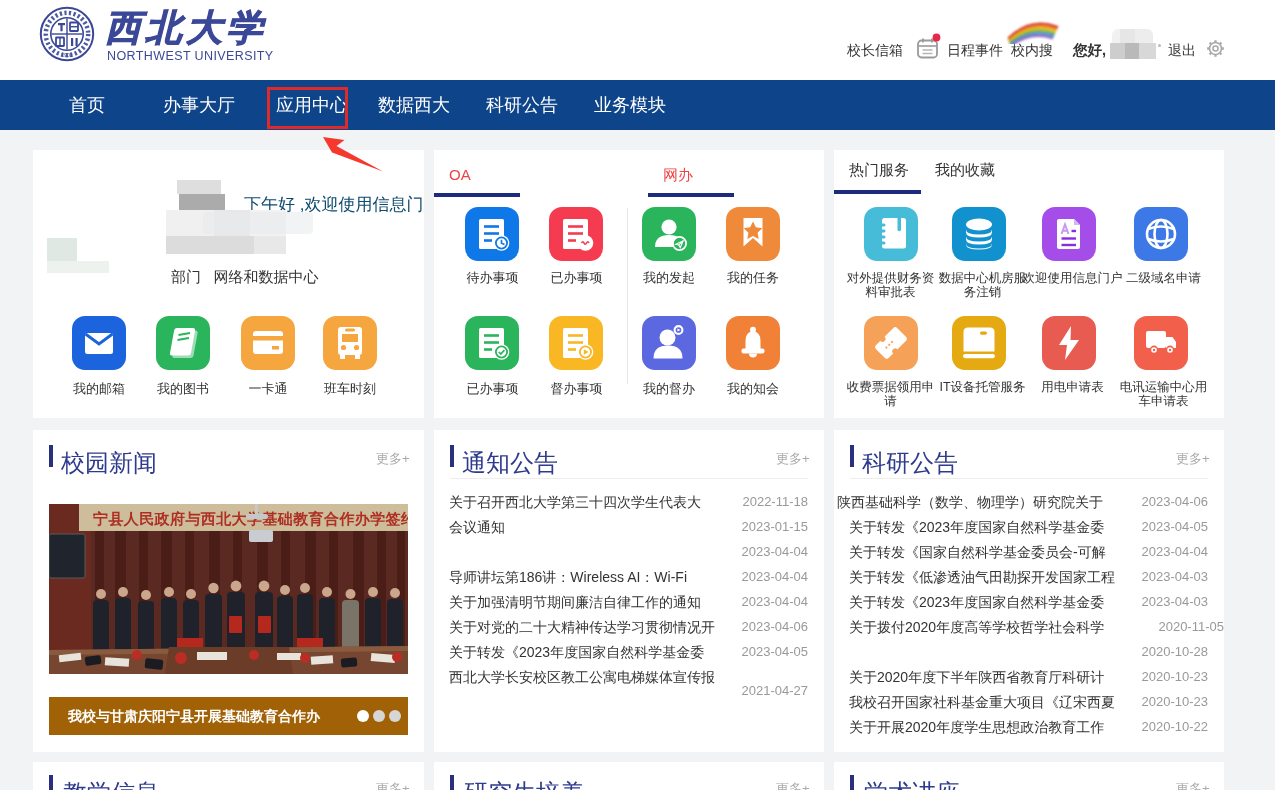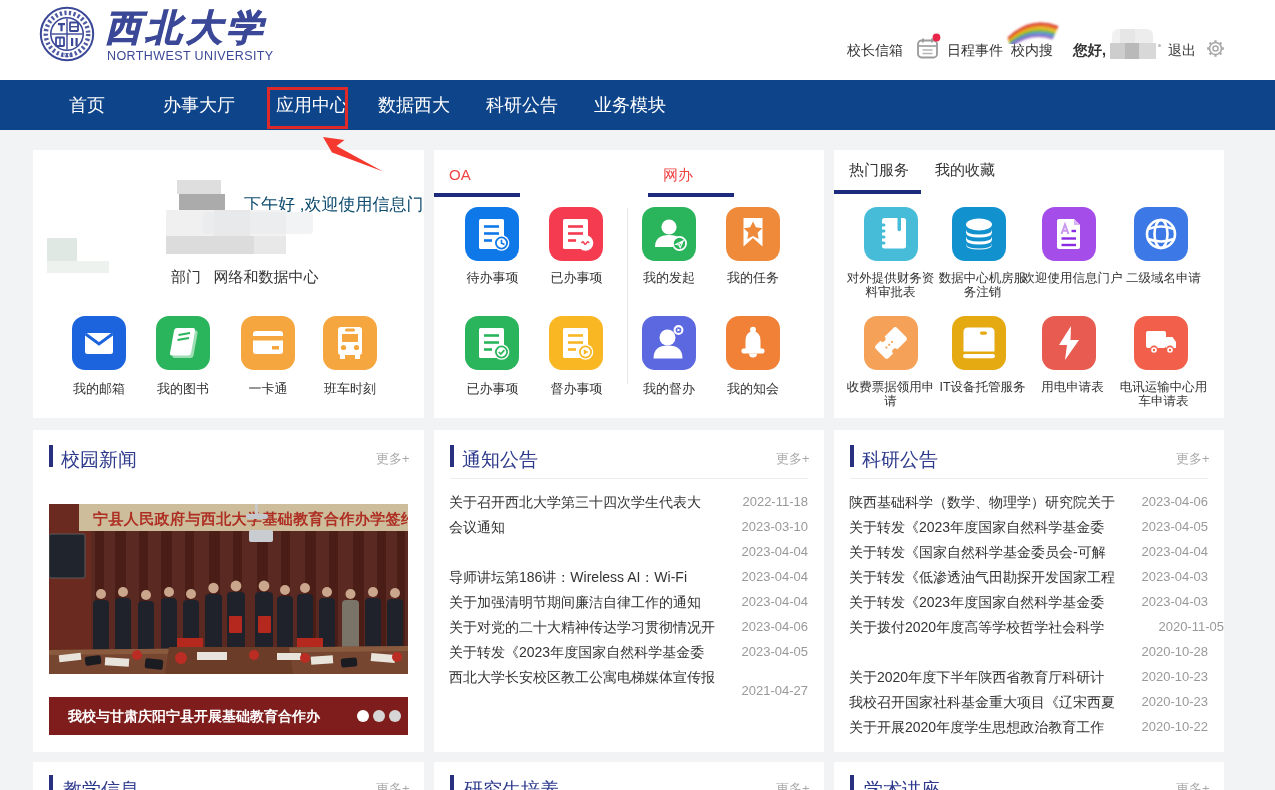--- a/index.html
+++ b/index.html
@@ -7,21 +7,21 @@
 body { font-family:"Liberation Sans",sans-serif; background:#f2f3f5; position:relative; color:#333; }
 .abs { position:absolute; }
 .header { position:absolute; left:0; top:0; width:1275px; height:80px; background:#fff; }
 .nav { position:absolute; left:0; top:80px; width:1275px; height:50px; background:#0e4489; }
 .nav .item { position:absolute; top:0; height:50px; line-height:50px; color:#fff; font-size:18px; }
 .card { position:absolute; background:#fff; }
 .tile { position:absolute; width:54px; height:54px; border-radius:13px; }
 .tlabel { position:absolute; font-size:13px; color:#333; text-align:center; line-height:15px; white-space:nowrap; }
 .tlabel2 { position:absolute; font-size:12.5px; color:#333; text-align:center; line-height:13.5px; }
 .chead-bar { position:absolute; width:4px; height:22px; background:#28307f; }
-.chead-title { position:absolute; font-size:19px; color:#2e3a8c; }
+.chead-title { position:absolute; font-size:24px; color:#2e3a8c; }
 .chead-more { position:absolute; font-size:13px; color:#a9a9a9; }
 .chead-line { position:absolute; height:1px; background:#ededed; }
 .lrow { position:absolute; font-size:14px; color:#333; white-space:nowrap; overflow:hidden; }
 .ldate { position:absolute; font-size:13px; color:#999; text-align:right; }
 .tab-underline { position:absolute; height:4px; background:#1c2b7d; }
 .ttext { position:absolute; font-size:15px; color:#ef4444; }
 </style>
 </head>
 <body>
 
@@ -418,56 +418,56 @@
     <g fill="#bb2d24">
       <circle cx="88" cy="151" r="5"></circle>
         <circle cx="132" cy="154" r="6"></circle>
       <circle cx="205" cy="151" r="5"></circle>
         <circle cx="256" cy="154" r="5"></circle>
       <circle cx="348" cy="153" r="5"></circle>
     </g>
     <rect x="128" y="134" width="26" height="9" fill="#b5281e"></rect>
     <rect x="248" y="134" width="26" height="9" fill="#b5281e"></rect>
   </svg>
-  <div class="abs" style="left:16px;top:267px;width:359px;height:38px;background:#7f1d1d;">
+  <div class="abs" style="left:16px;top:267px;width:359px;height:38px;background:#a16207;">
     <div class="abs" style="left:19px;top:11px;font-size:14px;font-weight:bold;color:#fff;">我校与甘肃庆阳宁县开展基础教育合作办</div>
     <div class="abs" style="left:308px;top:13px;width:12px;height:12px;border-radius:50%;background:#fff;"></div>
     <div class="abs" style="left:324px;top:13px;width:12px;height:12px;border-radius:50%;background:#d6d6d6;"></div>
     <div class="abs" style="left:340px;top:13px;width:12px;height:12px;border-radius:50%;background:#d6d6d6;"></div>
   </div>
 </div>
 
 <div class="card" style="left:434px;top:430px;width:390px;height:322px;">
   <div class="chead-bar" style="left:16px;top:15px;"></div>
   <div class="chead-title" style="left:28px;top:17px;">通知公告</div>
   <div class="chead-more" style="left:342px;top:20px;">更多+</div>
   <div class="chead-line" style="left:16px;top:48px;width:358px;"></div>
   <div class="lrow" style="left:15px;top:64px;width:285px;">关于召开西北大学第三十四次学生代表大</div>
   <div class="ldate" style="left:294px;top:64px;width:80px;">2022-11-18</div>
   <div class="lrow" style="left:15px;top:89px;width:285px;">会议通知</div>
-  <div class="ldate" style="left:294px;top:89px;width:80px;">2023-03-10</div>
+  <div class="ldate" style="left:294px;top:89px;width:80px;">2023-01-15</div>
   <div class="ldate" style="left:294px;top:114px;width:80px;">2023-04-04</div>
   <div class="lrow" style="left:15px;top:139px;width:285px;">导师讲坛第186讲：Wireless AI：Wi-Fi</div>
   <div class="ldate" style="left:294px;top:139px;width:80px;">2023-04-04</div>
   <div class="lrow" style="left:15px;top:164px;width:285px;">关于加强清明节期间廉洁自律工作的通知</div>
   <div class="ldate" style="left:294px;top:164px;width:80px;">2023-04-04</div>
   <div class="lrow" style="left:15px;top:189px;width:285px;">关于对党的二十大精神传达学习贯彻情况开</div>
   <div class="ldate" style="left:294px;top:189px;width:80px;">2023-04-06</div>
   <div class="lrow" style="left:15px;top:214px;width:285px;">关于转发《2023年度国家自然科学基金委</div>
   <div class="ldate" style="left:294px;top:214px;width:80px;">2023-04-05</div>
   <div class="lrow" style="left:15px;top:239px;width:285px;">西北大学长安校区教工公寓电梯媒体宣传报</div>
   <div class="ldate" style="left:294px;top:253px;width:80px;">2021-04-27</div>
 </div>
 
 <div class="card" style="left:834px;top:430px;width:390px;height:322px;">
   <div class="chead-bar" style="left:16px;top:15px;"></div>
   <div class="chead-title" style="left:28px;top:17px;text-align:right;">科研公告</div>
   <div class="chead-more" style="left:342px;top:20px;">更多+</div>
   <div class="chead-line" style="left:16px;top:48px;width:358px;"></div>
-  <div class="lrow" style="left:15px;top:64px;width:285px;">陕西基础科学（数学、物理学）研究院关于</div>
+  <div class="lrow" style="left:3px;top:64px;width:285px;">陕西基础科学（数学、物理学）研究院关于</div>
   <div class="ldate" style="left:294px;top:64px;width:80px;">2023-04-06</div>
   <div class="lrow" style="left:15px;top:89px;width:285px;">关于转发《2023年度国家自然科学基金委</div>
   <div class="ldate" style="left:294px;top:89px;width:80px;">2023-04-05</div>
   <div class="lrow" style="left:15px;top:114px;width:285px;">关于转发《国家自然科学基金委员会-可解</div>
   <div class="ldate" style="left:294px;top:114px;width:80px;">2023-04-04</div>
   <div class="lrow" style="left:15px;top:139px;width:285px;">关于转发《低渗透油气田勘探开发国家工程</div>
   <div class="ldate" style="left:294px;top:139px;width:80px;">2023-04-03</div>
   <div class="lrow" style="left:15px;top:164px;width:285px;">关于转发《2023年度国家自然科学基金委</div>
   <div class="ldate" style="left:294px;top:164px;width:80px;">2023-04-03</div>
   <div class="lrow" style="left:15px;top:189px;width:285px;">关于拨付2020年度高等学校哲学社会科学</div>

